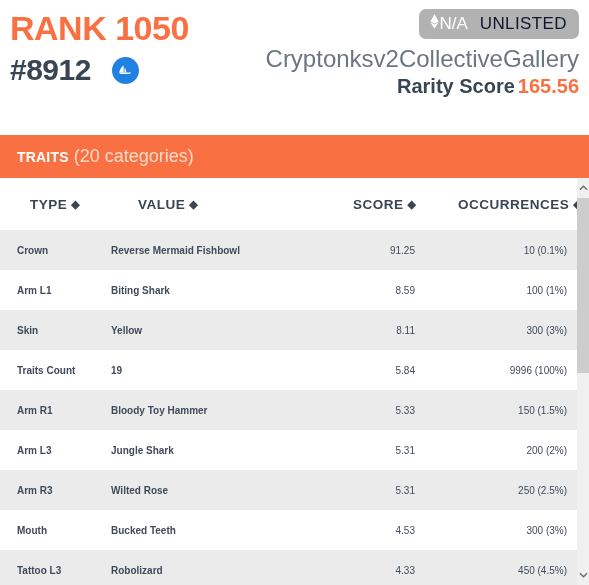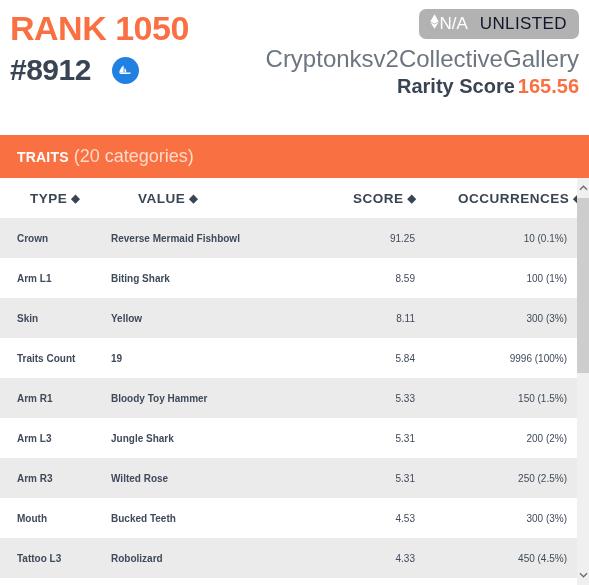--- a/index.html
+++ b/index.html
@@ -154,21 +154,21 @@
     background: #ffffff;
   }
 
   table.traits-table {
     width: 577px;
     border-collapse: collapse;
     table-layout: fixed;
   }
 
   table.traits-table thead th {
-    height: 40px;
+    height: 52px;
     font-size: 13.5px;
     font-weight: bold;
     color: #3a4553;
     letter-spacing: 0.5px;
     vertical-align: middle;
     background: #ffffff;
     white-space: nowrap;
     padding-left: 30px;
   }
 

